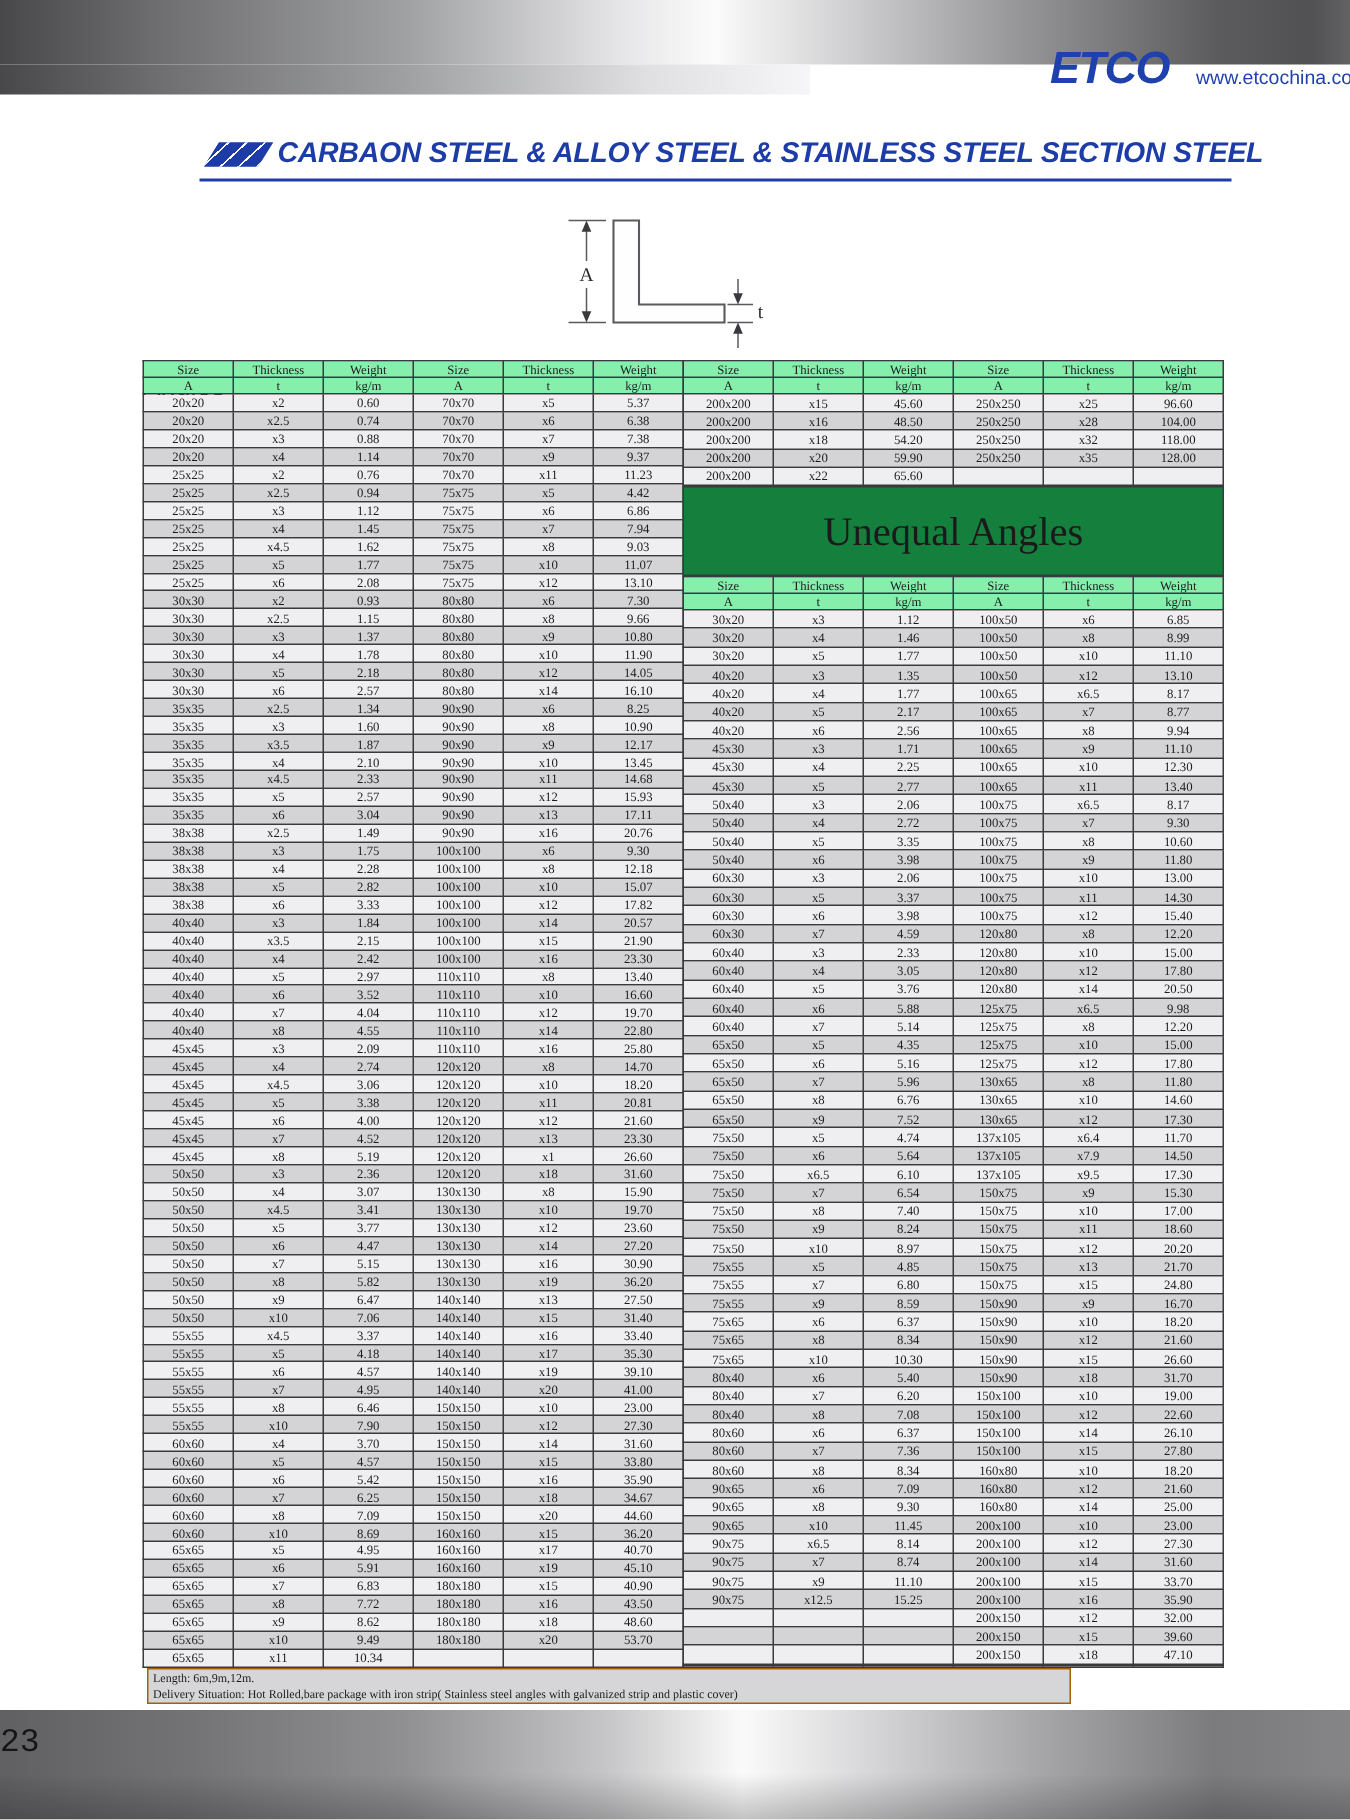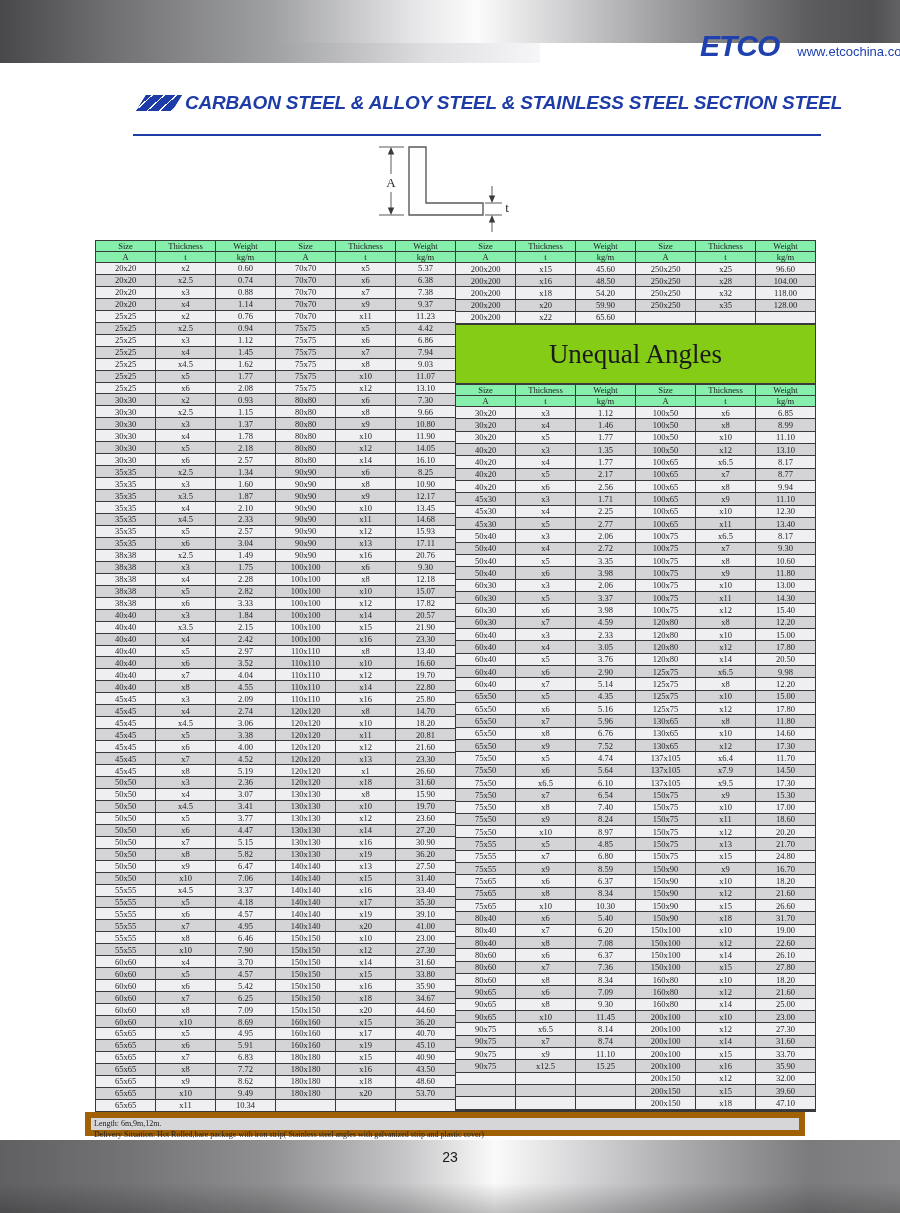--- a/index.html
+++ b/index.html
@@ -14,21 +14,21 @@
     background:linear-gradient(90deg,#48484a 0%,#6f6f72 20%,#9fa0a2 50%,#e0e0e2 80%,#f6f6f8 100%);}
 
   .logo-row {position:absolute; left:700px; top:33px; display:flex; align-items:flex-end; gap:18px;}
   .logo-etco {font-family:"Liberation Sans",sans-serif; font-weight:bold; font-style:italic;
     font-size:30px; line-height:26px; color:#1f41ae; letter-spacing:-1px;}
   .logo-site {font-family:"Liberation Sans",sans-serif; font-weight:normal;
     font-size:13px; line-height:14px; color:#1f41ae;}
 
   
   .title-row {position:absolute; left:133px; top:92px; width:688px;
-    border-bottom:2px solid #1e3ca8; padding-bottom:20px;
+    border-bottom:2px solid #1e3ca8; padding-bottom:5px;
     display:flex; align-items:center;}
   .title-icon {width:36px; height:16px; flex:none; margin:0 8px 0 8px;
     transform:skewX(-32deg);
     background-color:#1e3ca8;
     background-image:repeating-linear-gradient(115deg,#1e3ca8 0 5px,#ffffff 5px 6.5px,#1e3ca8 6.5px 11px);}
   .title-text {font-family:"Liberation Sans",sans-serif; font-weight:bold; font-style:italic;
     font-size:19px; color:#1e3ca8; white-space:nowrap; letter-spacing:-0.2px;}
 
   
   .diagram {position:absolute; left:371px; top:142px;}
@@ -46,39 +46,39 @@
   td {border:1px solid #3a3a3c; text-align:center; font-size:8.5px; color:#1c1c1e;
       padding:0; overflow:hidden; white-space:nowrap; font-family:"Liberation Serif",serif;}
   thead td {background:#86efac;}
   tbody tr:nth-child(odd) td {background:#efeff1;}
   tbody tr:nth-child(even) td {background:#d4d4d6;}
 
   #angles-table {position:absolute; left:95px; top:240px; width:361px; height:872px;}
   .right-col {position:absolute; left:455px; top:240px; width:361px;}
   #equal-large-table {width:361px; height:84px;}
   .unequal-banner {box-sizing:border-box; width:361px; height:60px;
-    border:1px solid #3a3a3c; background:#84cc16;
+    border:1px solid #3a3a3c; background:#15803d;
     display:flex; align-items:center; justify-content:center;
     font-family:"Liberation Serif",serif; font-size:27px; color:#1a1a1c;}
   #unequal-table {width:361px; height:728px;}
 
   
-  .notes {position:absolute; left:85px; top:1112px; width:720px; height:24px;
-    box-sizing:border-box; border:6px solid #a16207; background:#d6d6d8;
+  .notes {position:absolute; left:98px; top:1112px; width:616px; height:24px;
+    box-sizing:border-box; border:1px solid #a16207; background:#d6d6d8;
     font-size:8px; line-height:10.5px; padding:1px 0 0 3px; color:#1c1c1e;}
   .notes div {white-space:nowrap;}
 
   
   .bottom-band {position:absolute; left:0; top:1140px; width:900px; height:73px;
     background:
       linear-gradient(180deg, rgba(255,255,255,0) 58%, rgba(0,0,0,0.22) 100%),
       linear-gradient(90deg,#606062 0%,#737376 14%,#909092 30%,#c6c6c8 45%,#fafafa 55%,
         #d8d8da 64%,#aaaaac 76%,#7b7b7d 90%,#858587 100%);}
-  .page-number {position:absolute; width:100%; top:9px; text-align:center;
-    font-family:Liberation Sans, sans-serif; font-size:14px; color:#161618;}
+  .page-number {position:absolute; width:100%; top:9px; 
+    font-family:Liberation Mono, monospace; font-size:22px; color:#161618;}
 </style>
 </head>
 <body>
 
 <div class="top-band"></div>
 <div class="top-band-ext"></div>
 
 <div class="logo-row">
   <span class="logo-etco">ETCO</span>
   <span class="logo-site">www.etcochina.com</span>
@@ -952,21 +952,21 @@
           <td>60x40</td>
           <td>x5</td>
           <td>3.76</td>
           <td>120x80</td>
           <td>x14</td>
           <td>20.50</td>
         </tr>
         <tr>
           <td>60x40</td>
           <td>x6</td>
-          <td>2.90</td>
+          <td>5.88</td>
           <td>125x75</td>
           <td>x6.5</td>
           <td>9.98</td>
         </tr>
         <tr>
           <td>60x40</td>
           <td>x7</td>
           <td>5.14</td>
           <td>125x75</td>
           <td>x8</td>

